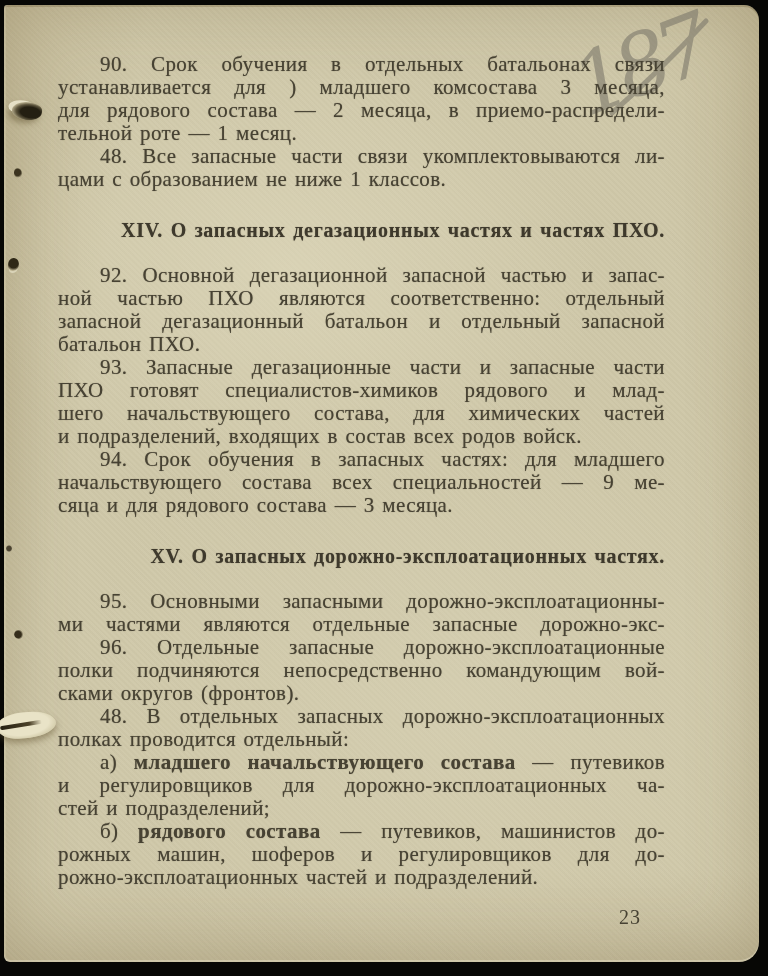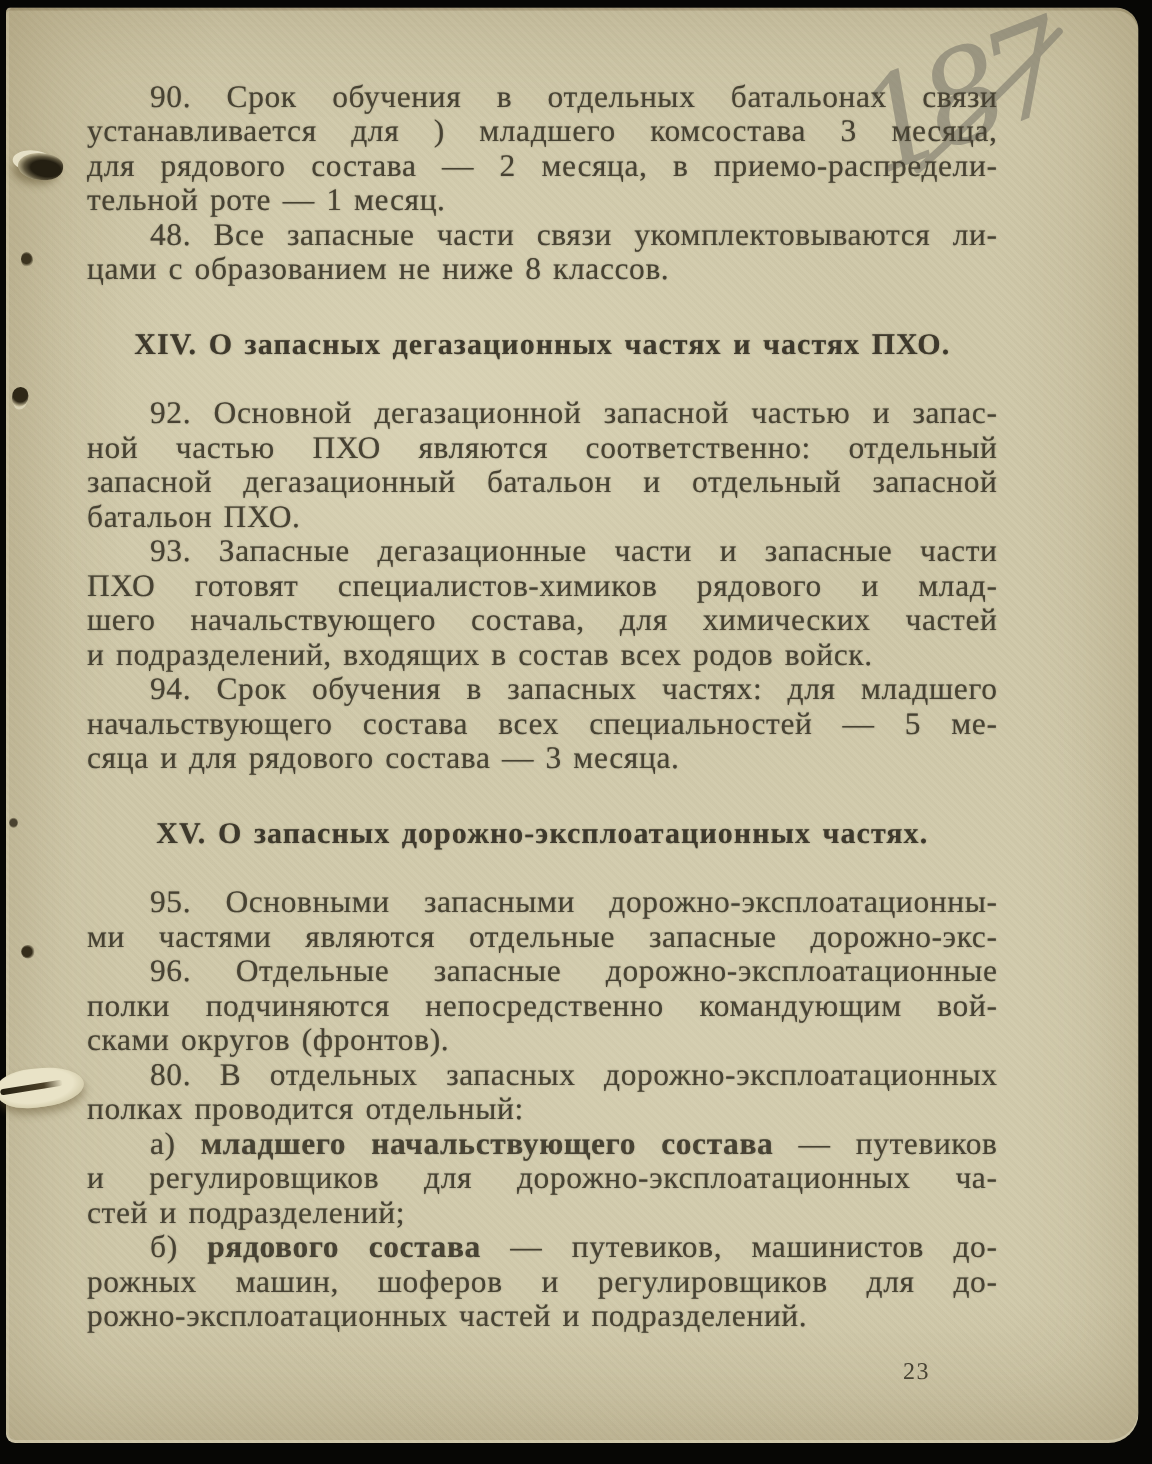--- a/index.html
+++ b/index.html
@@ -29,27 +29,27 @@
     position:absolute;left:54px;right:94px;top:48px;
     color:#474233;font-size:21px;line-height:23px;
     letter-spacing:.4px;word-spacing:2px;
     text-shadow:0 0 1px rgba(71,66,51,.6);
   }
   .tline{text-align:justify;text-align-last:justify;}
   .tline.first{padding-left:42px;}
   .tline.last{text-align-last:auto;font-family:Liberation Serif, serif;}
   .para{margin:0;}
   .heading{
-    font-weight:bold;text-align:center;margin:28px 0 22px;
+    font-weight:bold;text-align:right;margin:28px 0 22px;
     font-size:20px;letter-spacing:.7px;color:#3e392c;
   }
   .b{font-weight:bold;}
   .page-number{
-    position:absolute;left:598px;top:901px;
-    font-size:16px;color:#474233;letter-spacing:1px;
+    position:absolute;left:615px;top:901px;
+    font-size:20px;color:#474233;letter-spacing:1px;
   }
   .pencil{position:absolute;left:552px;top:2px;pointer-events:none;}
   .pencil text{
     font-family:"DejaVu Serif",serif;font-style:italic;
     font-size:84px;letter-spacing:-9px;fill:#7c786b;
   }
   
   .blemish{position:absolute;pointer-events:none;}
   .hole-main{
     left:8px;top:97px;width:30px;height:18px;border-radius:60% 45% 55% 50%;
@@ -92,52 +92,52 @@
 
   <div class="content">
       <div class="para">
         <div class="tline first">90. Срок обучения в отдельных батальонах связи</div>
         <div class="tline">устанавливается для ) младшего комсостава 3 месяца,</div>
         <div class="tline">для рядового состава — 2 месяца, в приемо-распредели-</div>
         <div class="tline last">тельной роте — 1 месяц.</div>
       </div>
       <div class="para">
         <div class="tline first">48. Все запасные части связи укомплектовываются ли-</div>
-        <div class="tline last">цами с образованием не ниже 8 классов.</div>
+        <div class="tline last">цами с образованием не ниже 1 классов.</div>
       </div>
       <div class="heading">XIV. О запасных дегазационных частях и частях ПХО.</div>
       <div class="para">
         <div class="tline first">92. Основной дегазационной запасной частью и запас-</div>
         <div class="tline">ной частью ПХО являются соответственно: отдельный</div>
         <div class="tline">запасной дегазационный батальон и отдельный запасной</div>
         <div class="tline last">батальон ПХО.</div>
       </div>
       <div class="para">
         <div class="tline first">93. Запасные дегазационные части и запасные части</div>
         <div class="tline">ПХО готовят специалистов-химиков рядового и млад-</div>
         <div class="tline">шего начальствующего состава, для химических частей</div>
         <div class="tline last">и подразделений, входящих в состав всех родов войск.</div>
       </div>
       <div class="para">
         <div class="tline first">94. Срок обучения в запасных частях: для младшего</div>
-        <div class="tline">начальствующего состава всех специальностей — 5 ме-</div>
+        <div class="tline">начальствующего состава всех специальностей — 9 ме-</div>
         <div class="tline last">сяца и для рядового состава — 3 месяца.</div>
       </div>
       <div class="heading">XV. О запасных дорожно-эксплоатационных частях.</div>
       <div class="para">
         <div class="tline first">95. Основными запасными дорожно-эксплоатационны-</div>
         <div class="tline">ми частями являются отдельные запасные дорожно-экс-</div>
       </div>
       <div class="para">
         <div class="tline first">96. Отдельные запасные дорожно-эксплоатационные</div>
         <div class="tline">полки подчиняются непосредственно командующим вой-</div>
         <div class="tline last">сками округов (фронтов).</div>
       </div>
       <div class="para">
-        <div class="tline first">80. В отдельных запасных дорожно-эксплоатационных</div>
+        <div class="tline first">48. В отдельных запасных дорожно-эксплоатационных</div>
         <div class="tline last">полках проводится отдельный:</div>
       </div>
       <div class="para">
         <div class="tline first"><span>а) </span><span class="b">младшего начальствующего состава</span><span> — путевиков</span></div>
         <div class="tline">и регулировщиков для дорожно-эксплоатационных ча-</div>
         <div class="tline last">стей и подразделений;</div>
       </div>
       <div class="para">
         <div class="tline first"><span>б) </span><span class="b">рядового состава</span><span> — путевиков, машинистов до-</span></div>
         <div class="tline">рожных машин, шоферов и регулировщиков для до-</div>

